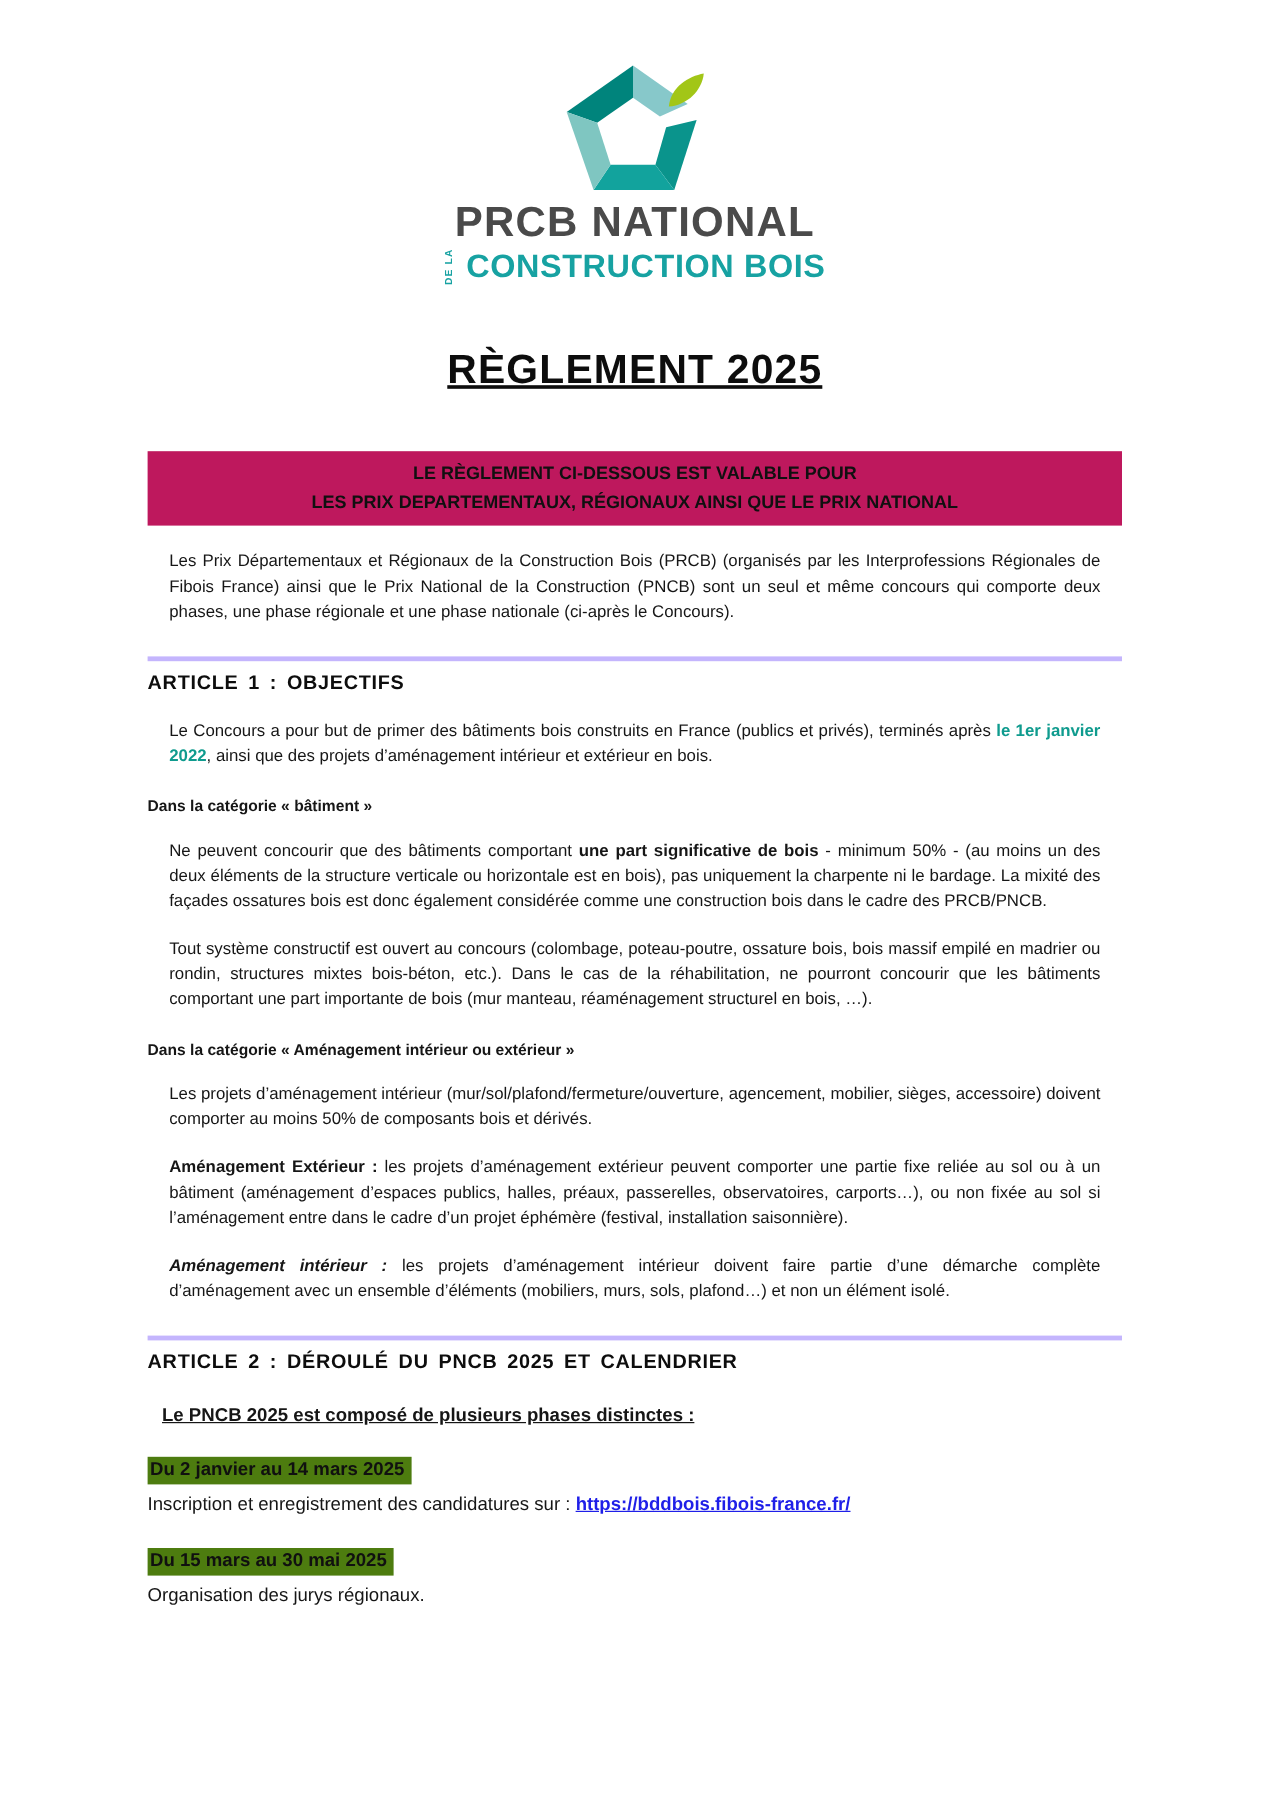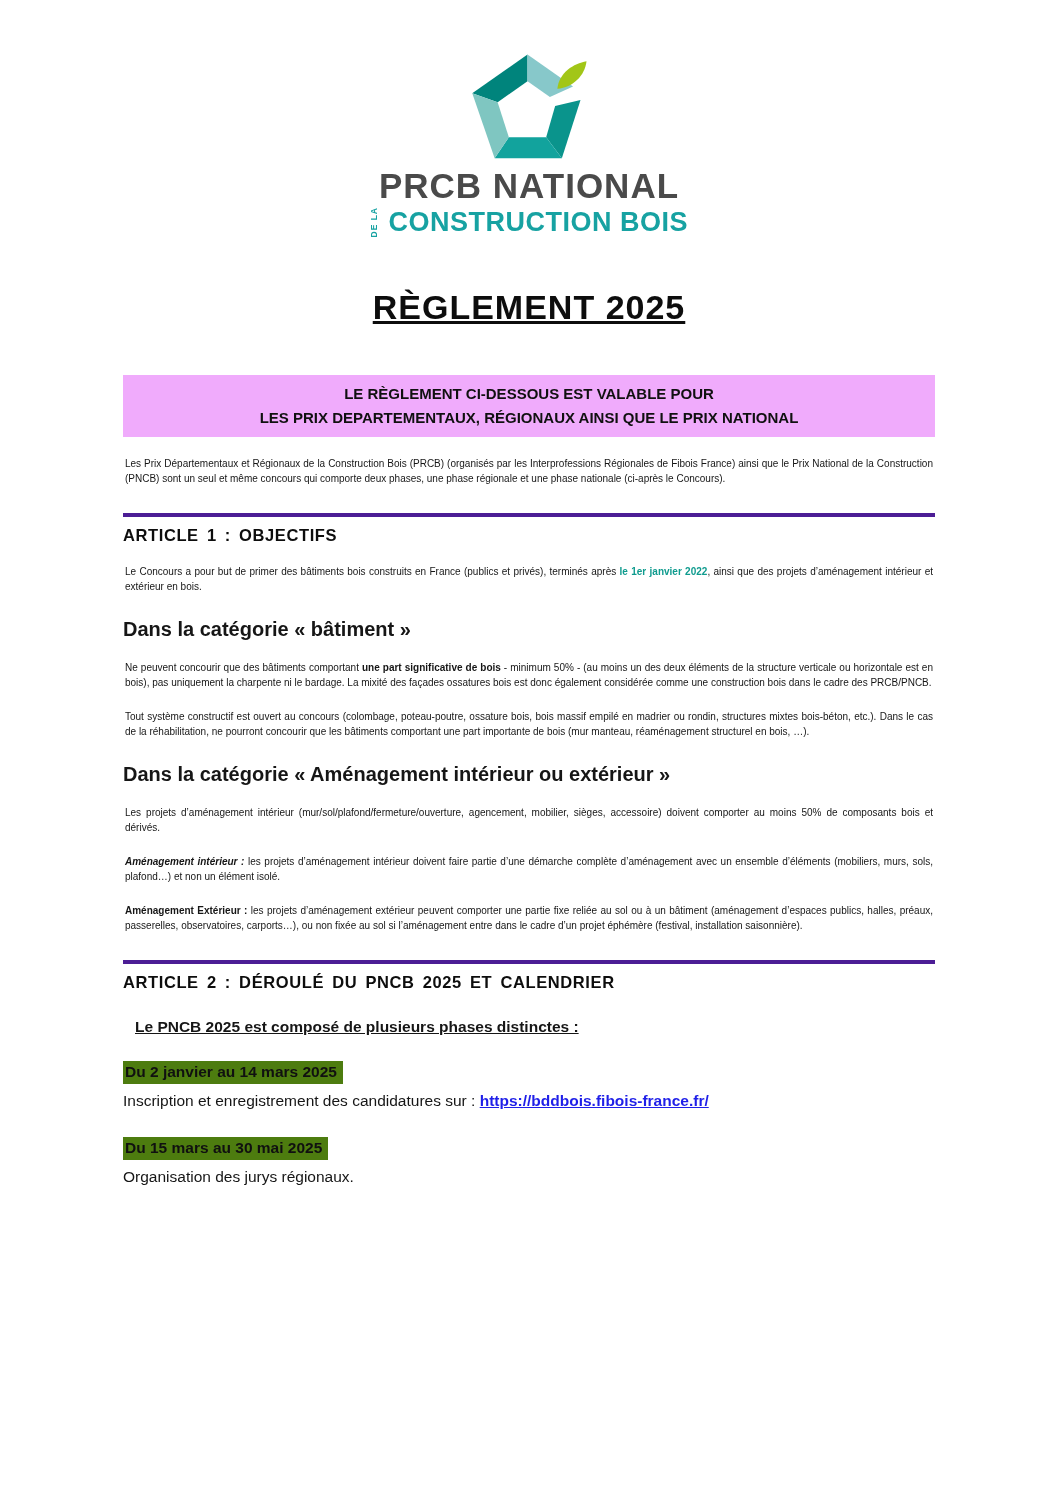--- a/index.html
+++ b/index.html
@@ -38,44 +38,44 @@
   .doc-title{
     margin:47px 0 0 0;
     text-align:center;
     font-size:34px; font-weight:bold; letter-spacing:1px;
     color:#0d0d0d;
     text-decoration:underline;
   }
   
   .banner{
     margin-top:48px;
-    background:#f0abfc;
+    background:#be185d;
     color:#101010;
     font-weight:bold; font-size:15px;
     text-align:center;
     padding:7px 10px 8px 10px;
     line-height:1.55;
   }
   
   .para{
-    font-size:10px; line-height:1.5;
+    font-size:14px; line-height:1.5;
     text-align:justify;
-    margin:19px 2px;
+    margin:19px 18px;
   }
   .subhead{
-    font-size:20px; font-weight:bold;
+    font-size:13px; font-weight:bold;
     margin:24px 0 0 0;
   }
   .bold{ font-weight:bold; }
   .bolditalic{ font-weight:bold; font-style:italic; }
   .teal-text{ color:#0f9b8e; font-weight:bold; }
   
   .article-heading{
     margin:27px 0 0 0;
-    border-top:4px solid #4c1d95;
+    border-top:4px solid #c4b5fd;
     padding-top:9px;
     font-size:16.5px; font-weight:bold;
     letter-spacing:0.6px; word-spacing:3px;
     color:#0d0d0d;
   }
   
   .phases-intro{
     font-size:15.5px; font-weight:bold;
     text-decoration:underline;
     margin:26px 0 0 12px;
@@ -136,23 +136,23 @@
   <p class="subhead">Dans la catégorie « bâtiment »</p>
 
   <p class="para"><span>Ne peuvent concourir que des bâtiments comportant </span><span class="bold">une part significative de bois</span><span> - minimum 50% - (au moins un des deux éléments de la structure verticale ou horizontale est en bois), pas uniquement la charpente ni le bardage. La mixité des façades ossatures bois est donc également considérée comme une construction bois dans le cadre des PRCB/PNCB.</span></p>
 
   <p class="para">Tout système constructif est ouvert au concours (colombage, poteau-poutre, ossature bois, bois massif empilé en madrier ou rondin, structures mixtes bois-béton, etc.). Dans le cas de la réhabilitation, ne pourront concourir que les bâtiments comportant une part importante de bois (mur manteau, réaménagement structurel en bois, …).</p>
 
   <p class="subhead">Dans la catégorie « Aménagement intérieur ou extérieur »</p>
 
   <p class="para">Les projets d’aménagement intérieur (mur/sol/plafond/fermeture/ouverture, agencement, mobilier, sièges, accessoire) doivent comporter au moins 50% de composants bois et dérivés.</p>
 
+  <p class="para"><span class="bold">Aménagement Extérieur :</span><span> les projets d’aménagement extérieur peuvent comporter une partie fixe reliée au sol ou à un bâtiment (aménagement d’espaces publics, halles, préaux, passerelles, observatoires, carports…), ou non fixée au sol si l’aménagement entre dans le cadre d’un projet éphémère (festival, installation saisonnière).</span></p>
+
   <p class="para"><span class="bolditalic">Aménagement intérieur :</span><span> les projets d’aménagement intérieur doivent faire partie d’une démarche complète d’aménagement avec un ensemble d’éléments (mobiliers, murs, sols, plafond…) et non un élément isolé.</span></p>
-
-  <p class="para"><span class="bold">Aménagement Extérieur :</span><span> les projets d’aménagement extérieur peuvent comporter une partie fixe reliée au sol ou à un bâtiment (aménagement d’espaces publics, halles, préaux, passerelles, observatoires, carports…), ou non fixée au sol si l’aménagement entre dans le cadre d’un projet éphémère (festival, installation saisonnière).</span></p>
 
   <h2 class="article-heading">ARTICLE 2 : DÉROULÉ DU PNCB 2025 ET CALENDRIER</h2>
 
 
   <p class="phases-intro">Le PNCB 2025 est composé de plusieurs phases distinctes :</p>
 
   <div class="phase-block">
     <span class="phase-date">Du 2 janvier au 14 mars 2025</span>
     <div class="phase-text"><span>Inscription et enregistrement des candidatures sur : </span><a class="link" href="#">https://bddbois.fibois-france.fr/</a></div>
   </div>

